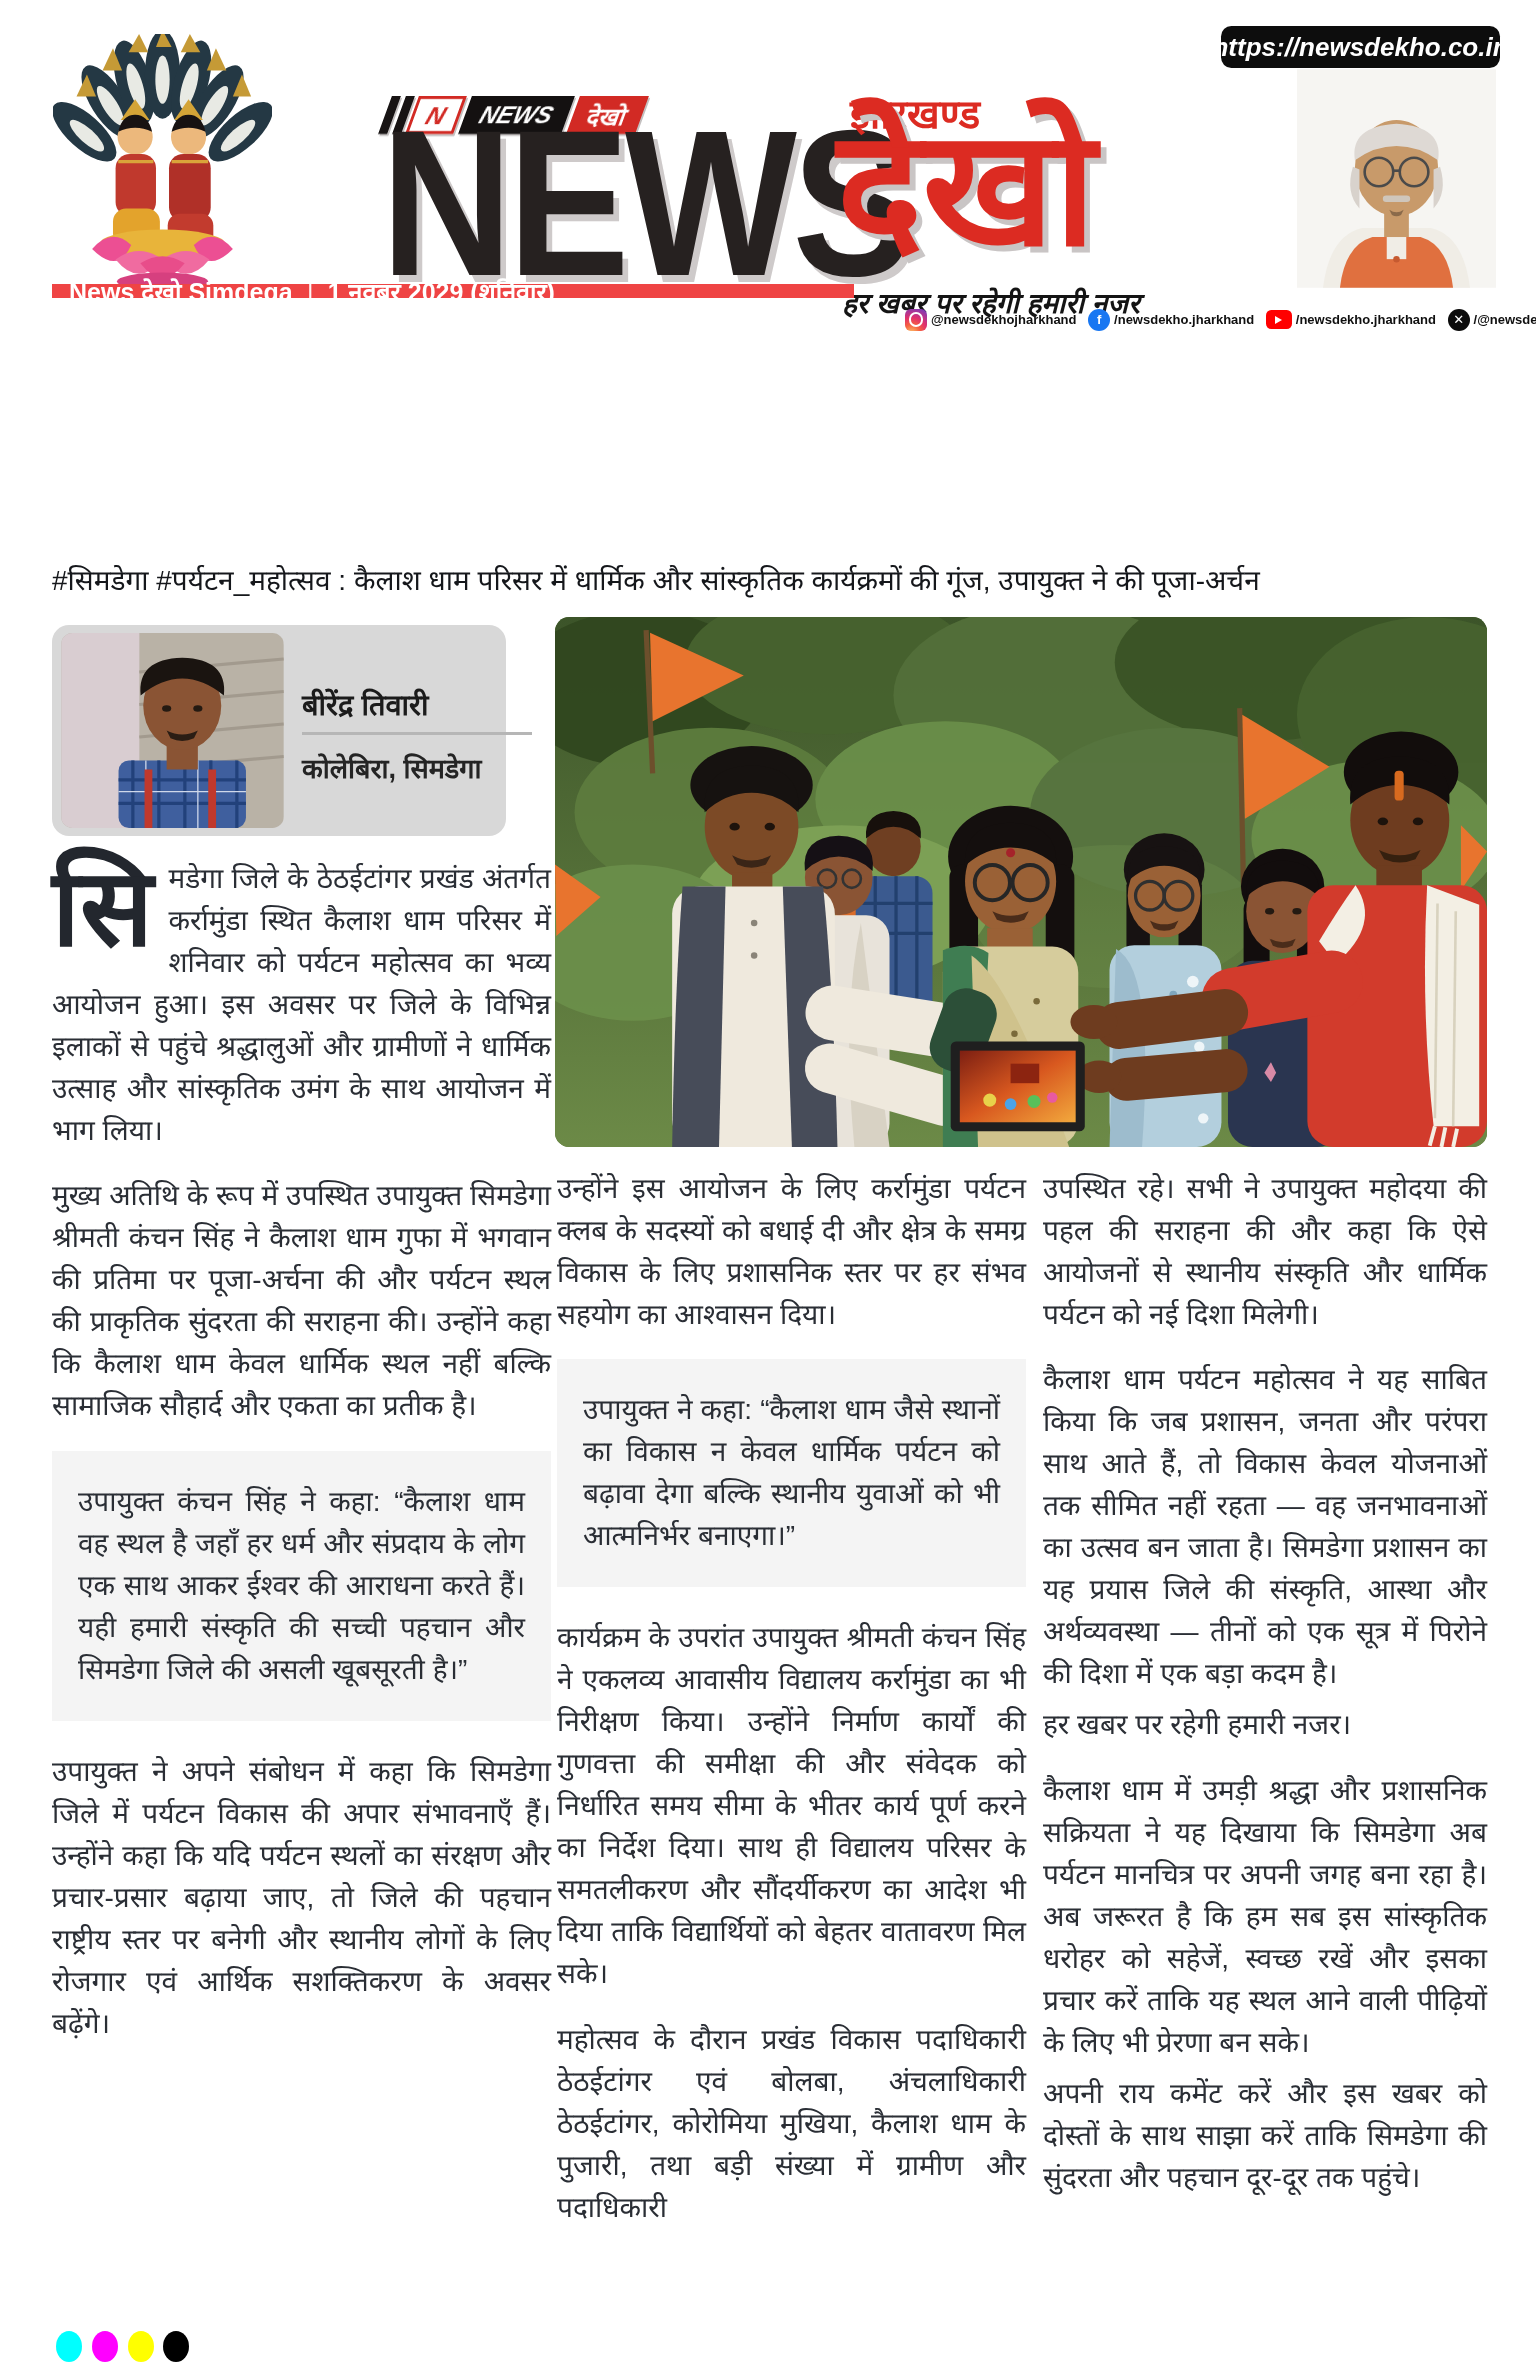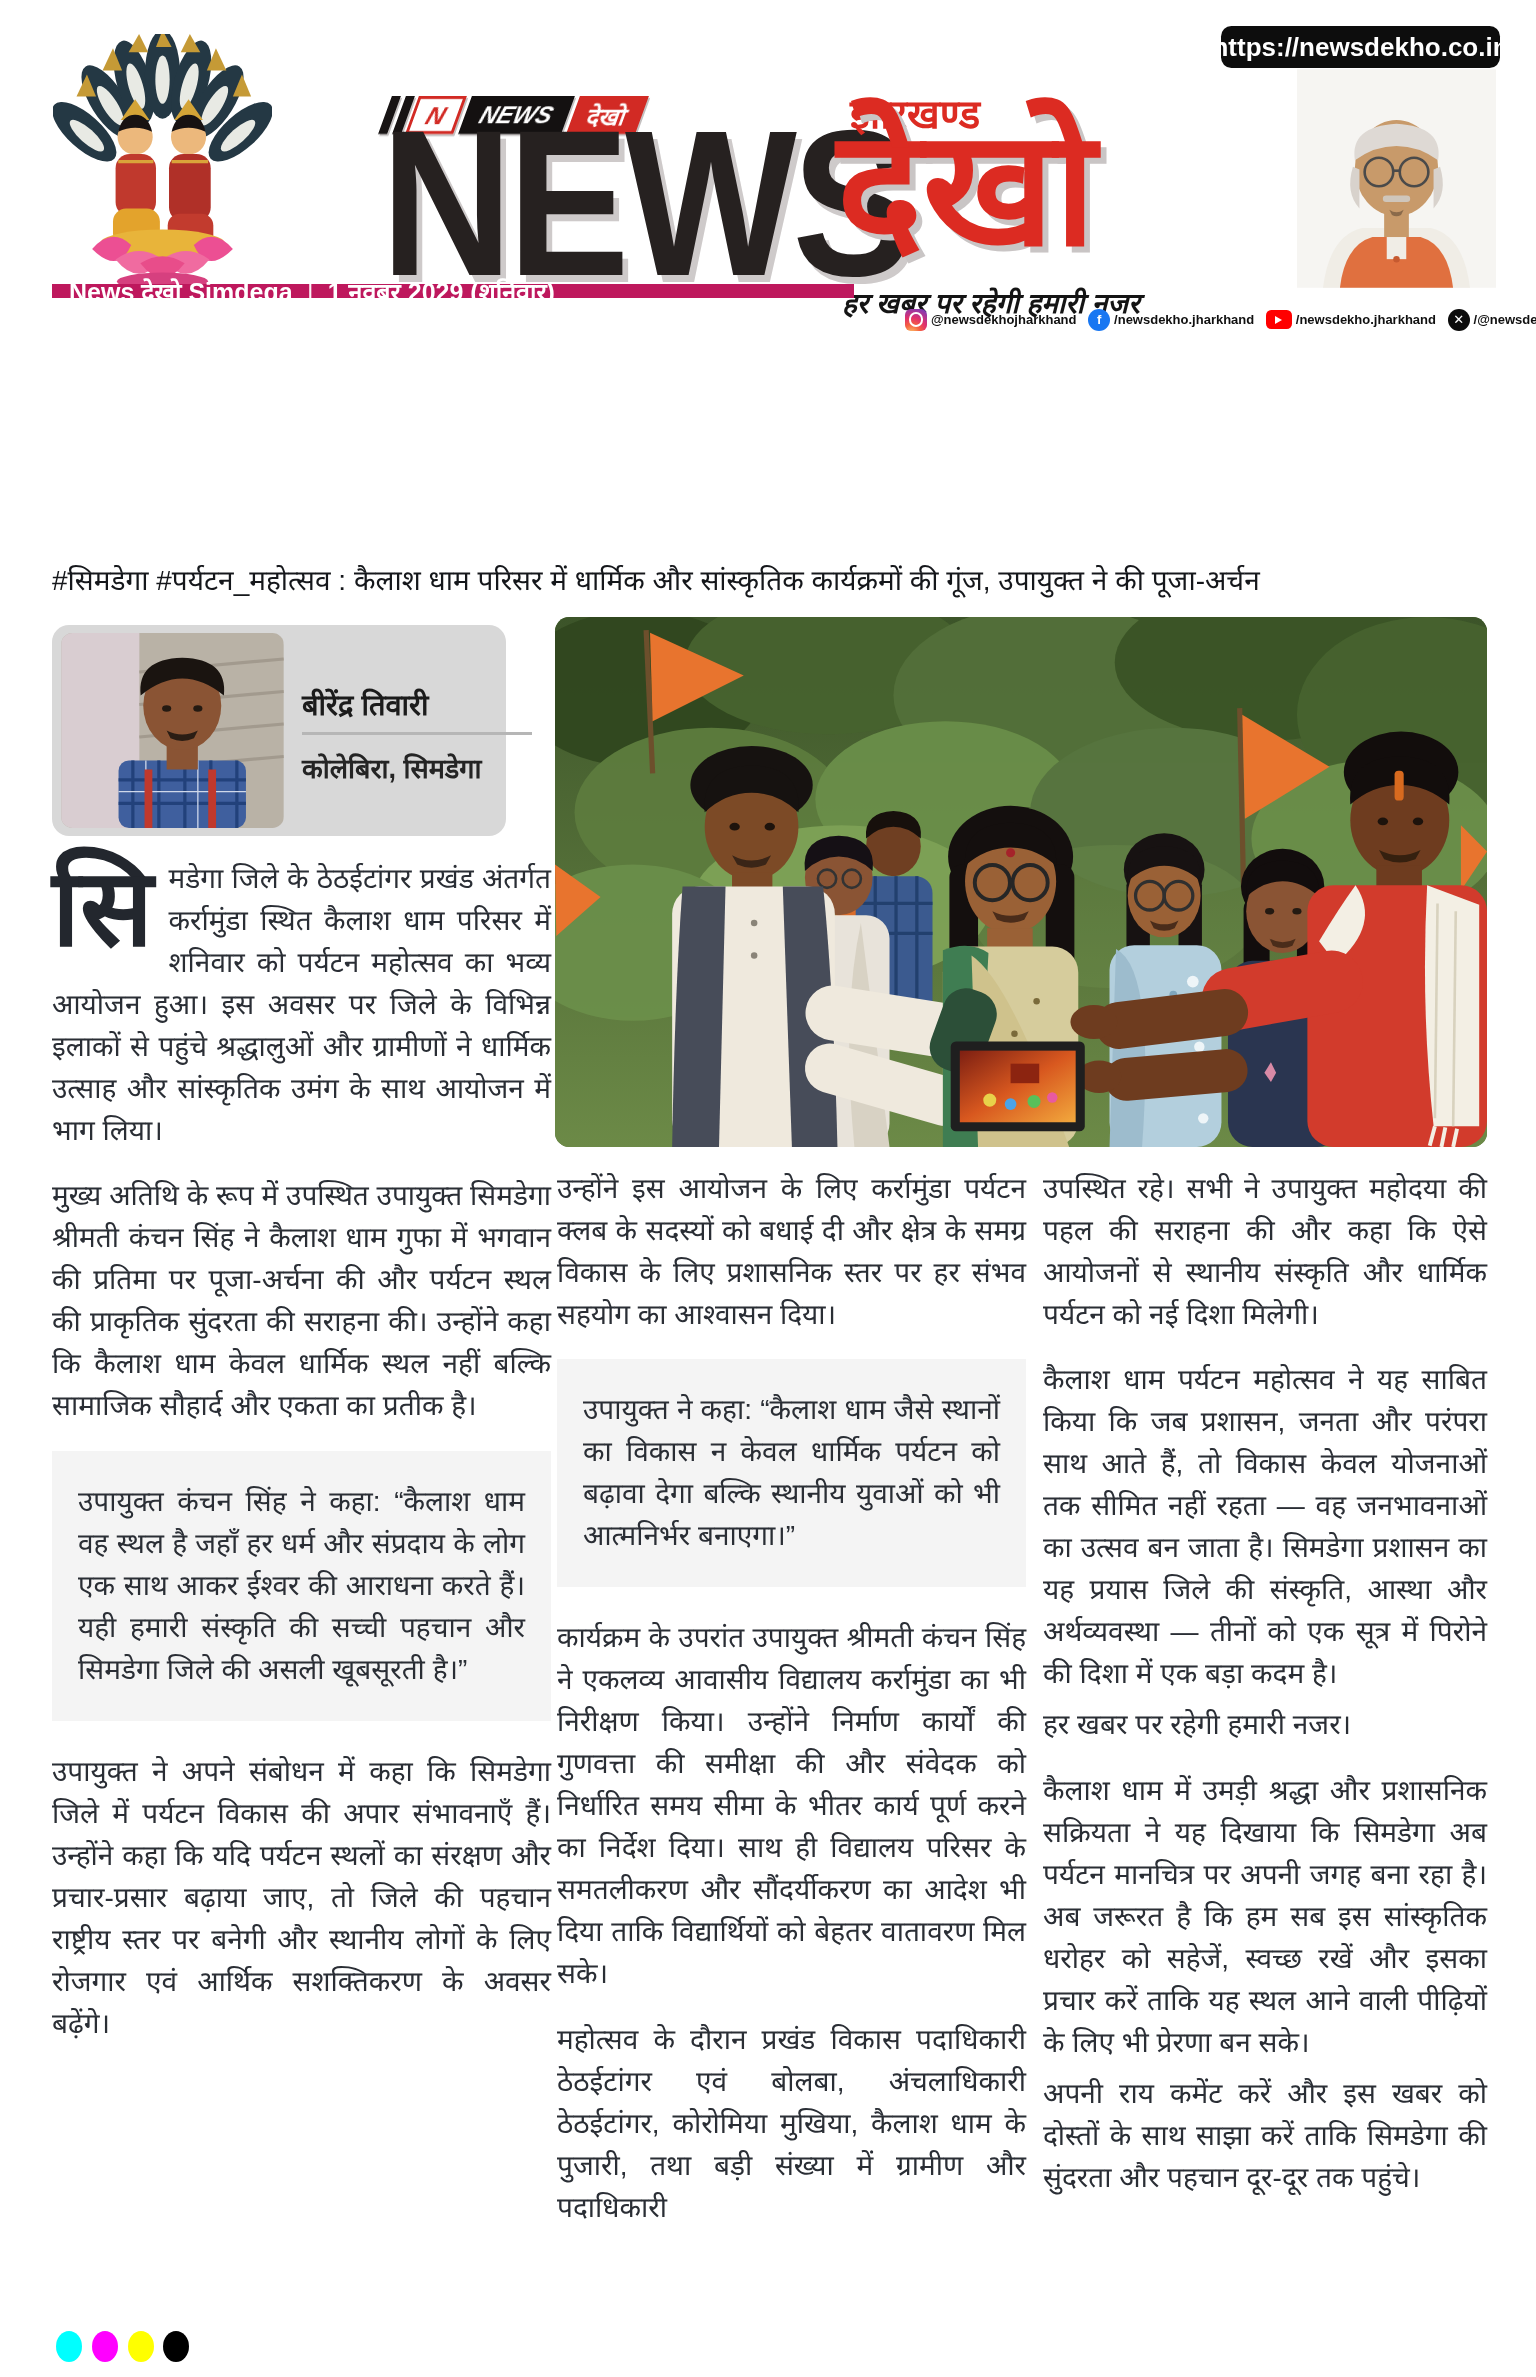--- a/index.html
+++ b/index.html
@@ -18,23 +18,23 @@
   .badge .plate.dark{background:#141111;color:#fff;}
   .badge .plate.red{background:#d22a24;color:#fff;font-style:normal;}
   .big-news{left:381px;top:109px;font-size:207px;line-height:.92;font-weight:900;color:#262120;
             letter-spacing:-5.2px;transform:scaleX(.88);transform-origin:left top;
             text-shadow:6.5px 6.5px 0 #cecaca;}
   .jharkhand{left:850px;top:85px;font-size:40px;font-weight:800;color:#dc2b22;}
   .dekho-big{left:837px;top:108px;font-size:161px;line-height:1;font-weight:800;color:#dc2b22;
              text-shadow:5.9px 5.9px 0 #c9c5c5;}
   .tagline{left:842px;top:283px;font-size:28px;font-weight:700;font-style:italic;color:#141414;}
   .url-pill{left:1221px;top:26px;width:279px;height:42px;background:#0d0d0d;border-radius:10.4px;
-            color:#fff;display:flex;align-items:center;justify-content:center;font-size:26px;font-weight:800;}
+            color:#fff;display:flex;align-items:center;justify-content:center;font-size:26px;font-weight:800;font-style:italic;}
   .chief-portrait{left:1297px;top:69px;width:199px;height:219px;}
-  .date-bar{left:52px;top:284px;width:802px;height:14px;background:#be185d;color:#fff;
+  .date-bar{left:52px;top:284px;width:802px;height:14px;background:#ef4444;color:#fff;
             display:flex;align-items:center;gap:14.3px;padding-left:17px;box-sizing:border-box;
             font-size:25px;font-weight:700;}
   .date-bar .sep{font-weight:400;opacity:.95;}
   .social-row{left:905px;top:285px;width:625px;height:29px;display:flex;align-items:center;gap:6.5px;
               font-size:13px;font-weight:800;color:#101010;margin-top:20px;}
   .social-item{display:flex;align-items:center;gap:3.9px;margin-right:5.2px;}
   .sicon{width:22px;height:22px;border-radius:50%;display:flex;align-items:center;justify-content:center;
          color:#fff;font-size:13px;font-weight:900;flex:0 0 auto;}
   .sicon.ig{border-radius:5.9px;background:radial-gradient(circle at 30% 110%,#fdc468 0%,#f56040 30%,#e1306c 55%,#833ab4 90%);}
   .sicon.ig i{width:10.4px;height:10.4px;border:2px solid #fff;border-radius:50%;}

